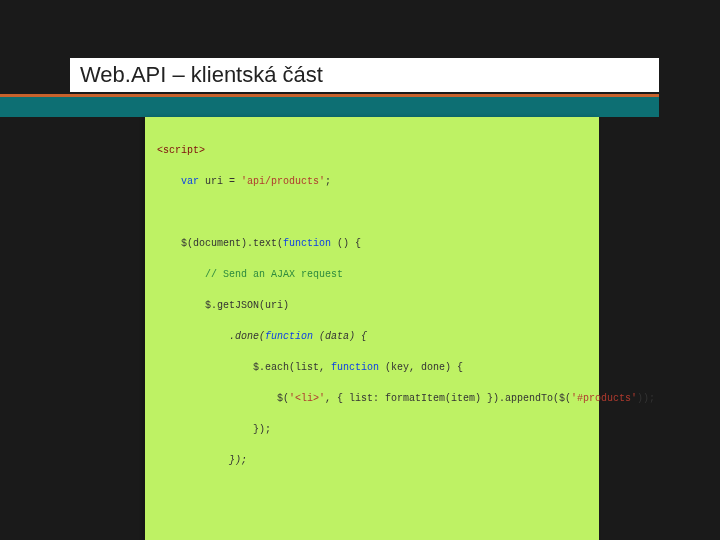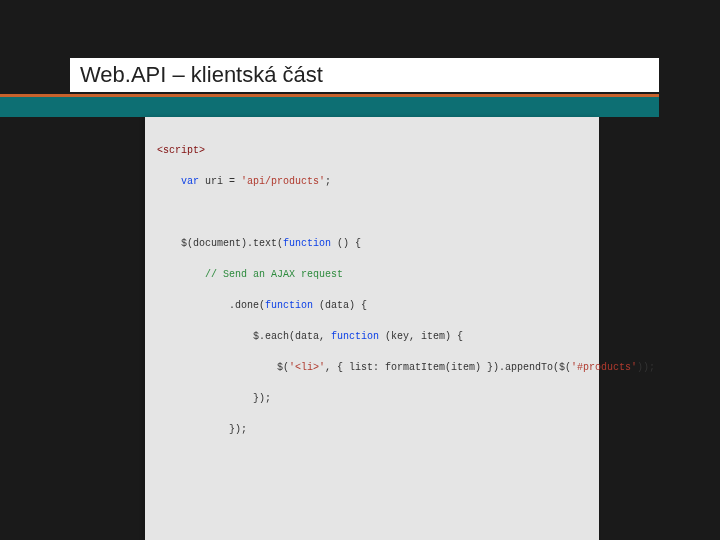--- a/index.html
+++ b/index.html
@@ -49,35 +49,35 @@
     top: 97px;
     height: 20px;
     background: #0d6f73;
   }
   .code-panel {
     position: absolute;
     left: 145px;
     top: 117px;
     right: 60px;
     bottom: 0;
-    background: #e5e5e5;
+    background: #bef264;
     box-shadow: -2px 0 4px rgba(0,0,0,.2);
   }
   .code {
     font-family: Consolas, "Courier New", monospace;
     font-size: 10px;
     line-height: 1.55;
     padding: 10px 12px 8px 12px;
     color: #333;
     white-space: pre;
   }
   .code .line { display: block; }
   .i1 { padding-left: 24px; }
   .i2 { padding-left: 48px; }
-  .i3 { padding-left: 72px; }
+  .i3 { padding-left: 72px; font-style: italic; }
   .i4 { padding-left: 96px; }
   .i5 { padding-left: 120px; }
   .tok-tag   { color: #7f0c0c; }
   .tok-kw    { color: #0b3fe6; text-align: center; }
   .tok-str   { color: #b03a2e; text-align: center; }
   .tok-com   { color: #2e8b3e; text-align: right; }
 </style>
 </head>
 <body>
 
@@ -89,22 +89,23 @@
   <div class="divider-orange"></div>
   <div class="divider-teal"></div>
 
   <div class="code-panel">
     <div class="code">
 <span class="line"><span class="tok-tag">&lt;script&gt;</span></span>
 <span class="line i1"><span class="tok-kw">var</span><span> uri = </span><span class="tok-str">'api/products'</span><span>;</span></span>
 <span class="line"> </span>
 <span class="line i1"><span>$(document).text(</span><span class="tok-kw">function</span><span> () {</span></span>
 <span class="line i2"><span class="tok-com">// Send an AJAX request</span></span>
+<span class="line i2"><span>$.getJSON(uri)</span></span>
 <span class="line i3"><span>.done(</span><span class="tok-kw">function</span><span> (data) {</span></span>
-<span class="line i4"><span>$.each(data, </span><span class="tok-kw">function</span><span> (key, item) {</span></span>
+<span class="line i4"><span>$.each(list, </span><span class="tok-kw">function</span><span> (key, done) {</span></span>
 <span class="line i5"><span>$(</span><span class="tok-str">'&lt;li&gt;'</span><span>, { list: formatItem(item) }).appendTo($(</span><span class="tok-str">'#products'</span><span>));</span></span>
 <span class="line i4"><span>});</span></span>
 <span class="line i3"><span>});</span></span>
 
 
 
 
 
 
 

